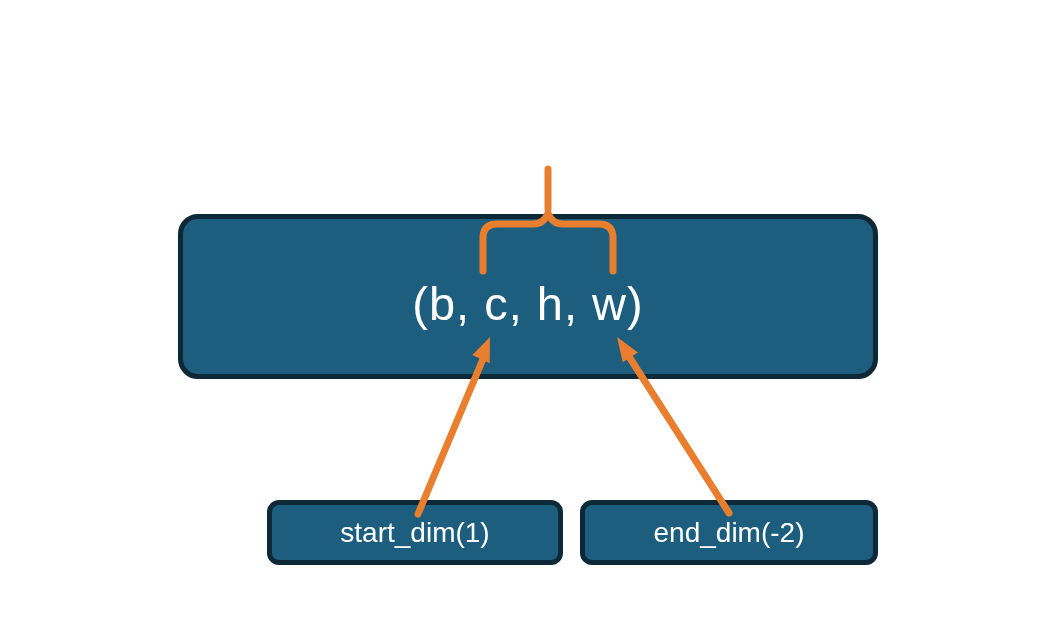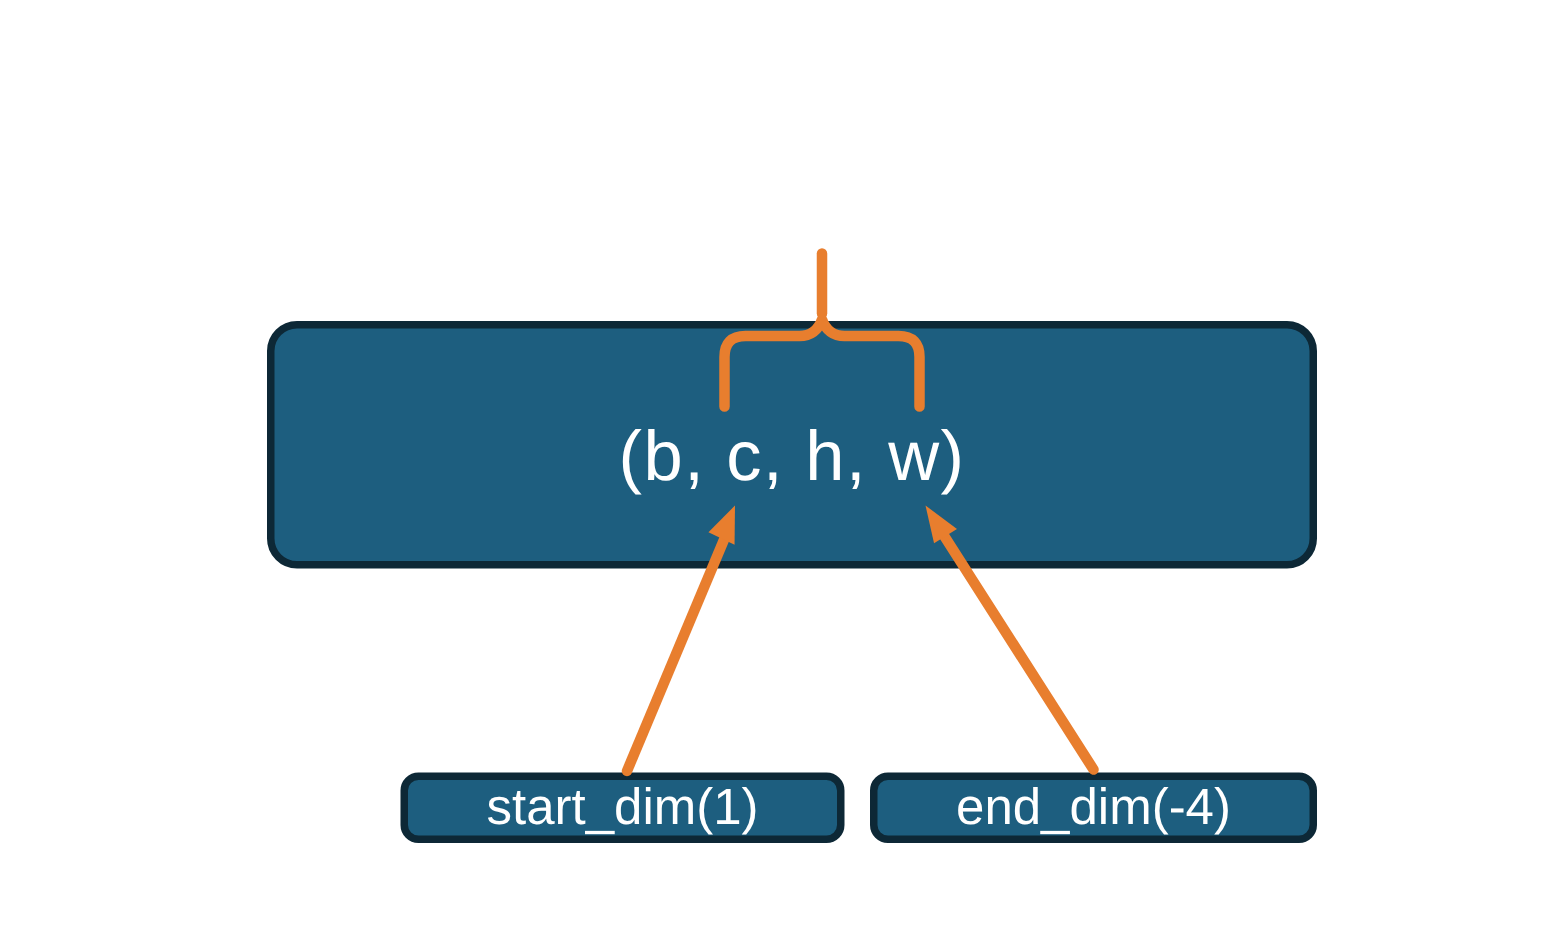--- a/index.html
+++ b/index.html
@@ -42,23 +42,23 @@
   .node.tuple-box {
     left: 178px; top: 214px;
     width: 700px; height: 165px;
     border-radius: 20px;
     font-size: 47px;
     padding-top: 14px;
     letter-spacing: 1px;
   }
 
   .node.dim-box {
-    height: 47px; top: 515px;
+    height: 65px; top: 500px;
     border-radius: 12px;
-    font-size: 34px;
+    font-size: 28px;
   }
 
   .node.start-dim { left: 267px; width: 296px; }
   .node.end-dim   { left: 580px; width: 298px; }
 
   svg.overlay {
     position: absolute;
     left: 0; top: 0;
     width: 1038px; height: 632px;
     pointer-events: none;
@@ -84,21 +84,21 @@
 
   <div class="node tuple-box">
     <span>(b, c, h, w)</span>
   </div>
 
   <div class="node dim-box start-dim">
     <span>start_dim(1)</span>
   </div>
 
   <div class="node dim-box end-dim">
-    <span>end_dim(-4)</span>
+    <span>end_dim(-2)</span>
   </div>
 
   <svg class="overlay" viewBox="0 0 1038 632">
 
     <path class="connector-stroke" d="M 548 169 L 548 209"></path>
 
     <path class="connector-stroke" d="M 483 271 L 483 238 Q 483 224 497 224 L 533 224 Q 544 224 548 213 Q 552 224 563 224 L 599 224 Q 613 224 613 238 L 613 271"></path>
 
     <path class="connector-stroke" d="M 418 514 L 483 359"></path>
     <polygon class="connector-fill" points="490,337 489.7,363.2 472.3,354.9"></polygon>

